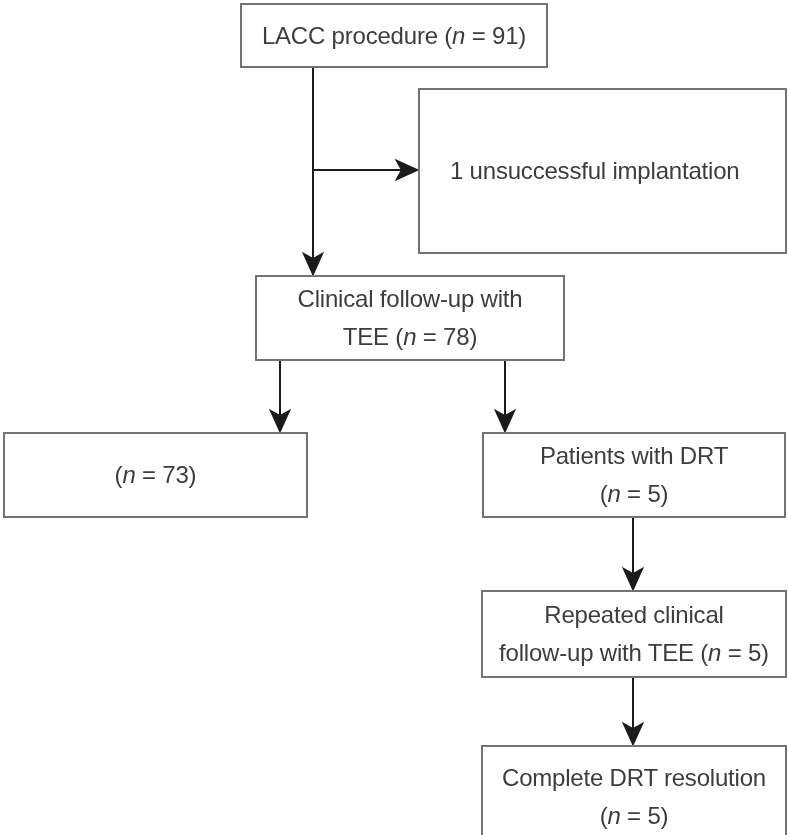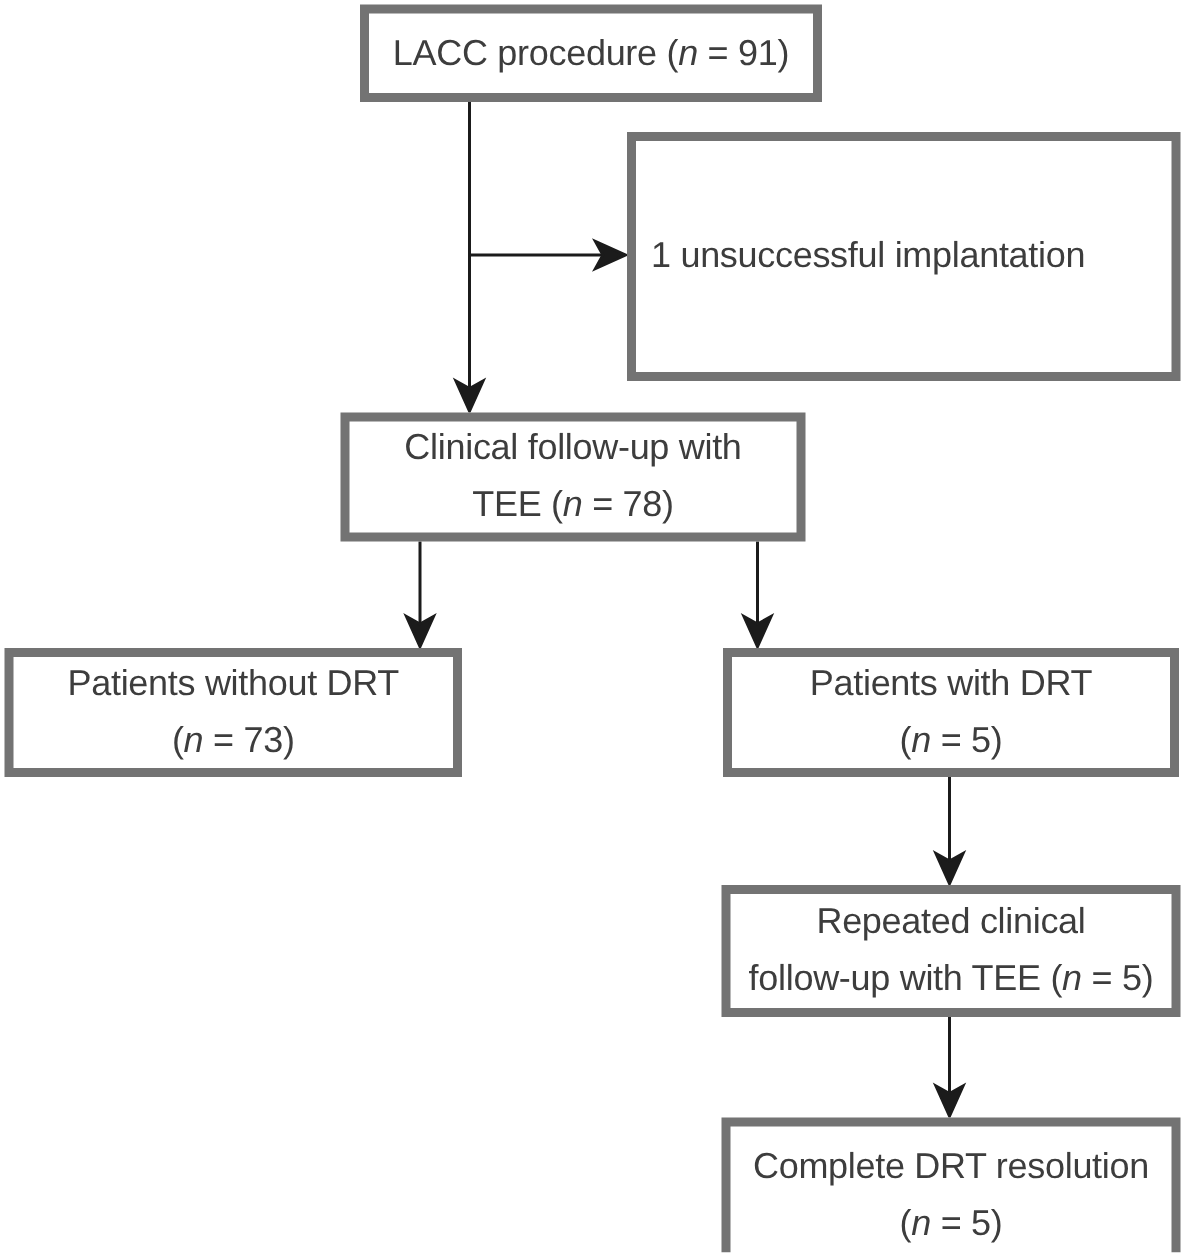--- a/index.html
+++ b/index.html
@@ -15,40 +15,40 @@
     overflow: hidden;
   }
   svg.connectors {
     position: absolute;
     left: 0; top: 0;
     width: 788px; height: 835px;
   }
   .node {
     position: absolute;
     box-sizing: border-box;
-    border: 6px solid #737373;
+    border: 2px solid #737373;
     background: #ffffff;
     display: flex;
     flex-direction: column;
     justify-content: center;
     align-items: center;
     text-align: center;
     line-height: 38px;
     white-space: nowrap;
   }
   .node.left-align {
     align-items: flex-start;
     text-align: left;
-    padding-left: 10px;
+    padding-left: 30px;
     line-height: 40px;
   }
   .it { font-style: italic; }
   #node-lacc        { left: 240px; top: 3px;   width: 308px; height: 65px; }
   #node-exclusions  { left: 418px; top: 88px;  width: 369px; height: 166px; }
-  #node-followup    { left: 227px; top: 275px; width: 310px; height: 86px; }
+  #node-followup    { left: 255px; top: 275px; width: 310px; height: 86px; }
   #node-without-drt { left: 3px;   top: 432px; width: 305px; height: 86px; }
   #node-with-drt    { left: 482px; top: 432px; width: 304px; height: 86px; }
   #node-repeated    { left: 481px; top: 590px; width: 306px; height: 88px; }
   #node-resolution  { left: 481px; top: 745px; width: 306px; height: 104px; }
 </style>
 </head>
 <body>
 
 <div class="canvas">
 
@@ -82,21 +82,20 @@
   <div class="node left-align" id="node-exclusions">
     <div><span>1 unsuccessful implantation</span></div>
   </div>
 
   <div class="node" id="node-followup">
     <div><span>Clinical follow-up with</span></div>
     <div><span>TEE (</span><span class="it">n</span><span> = 78)</span></div>
   </div>
 
   <div class="node" id="node-without-drt">
-    <div><span>Patients without DRT</span></div>
     <div><span>(</span><span class="it">n</span><span> = 73)</span></div>
   </div>
 
   <div class="node" id="node-with-drt">
     <div><span>Patients with DRT</span></div>
     <div><span>(</span><span class="it">n</span><span> = 5)</span></div>
   </div>
 
   <div class="node" id="node-repeated">
     <div><span>Repeated clinical</span></div>

